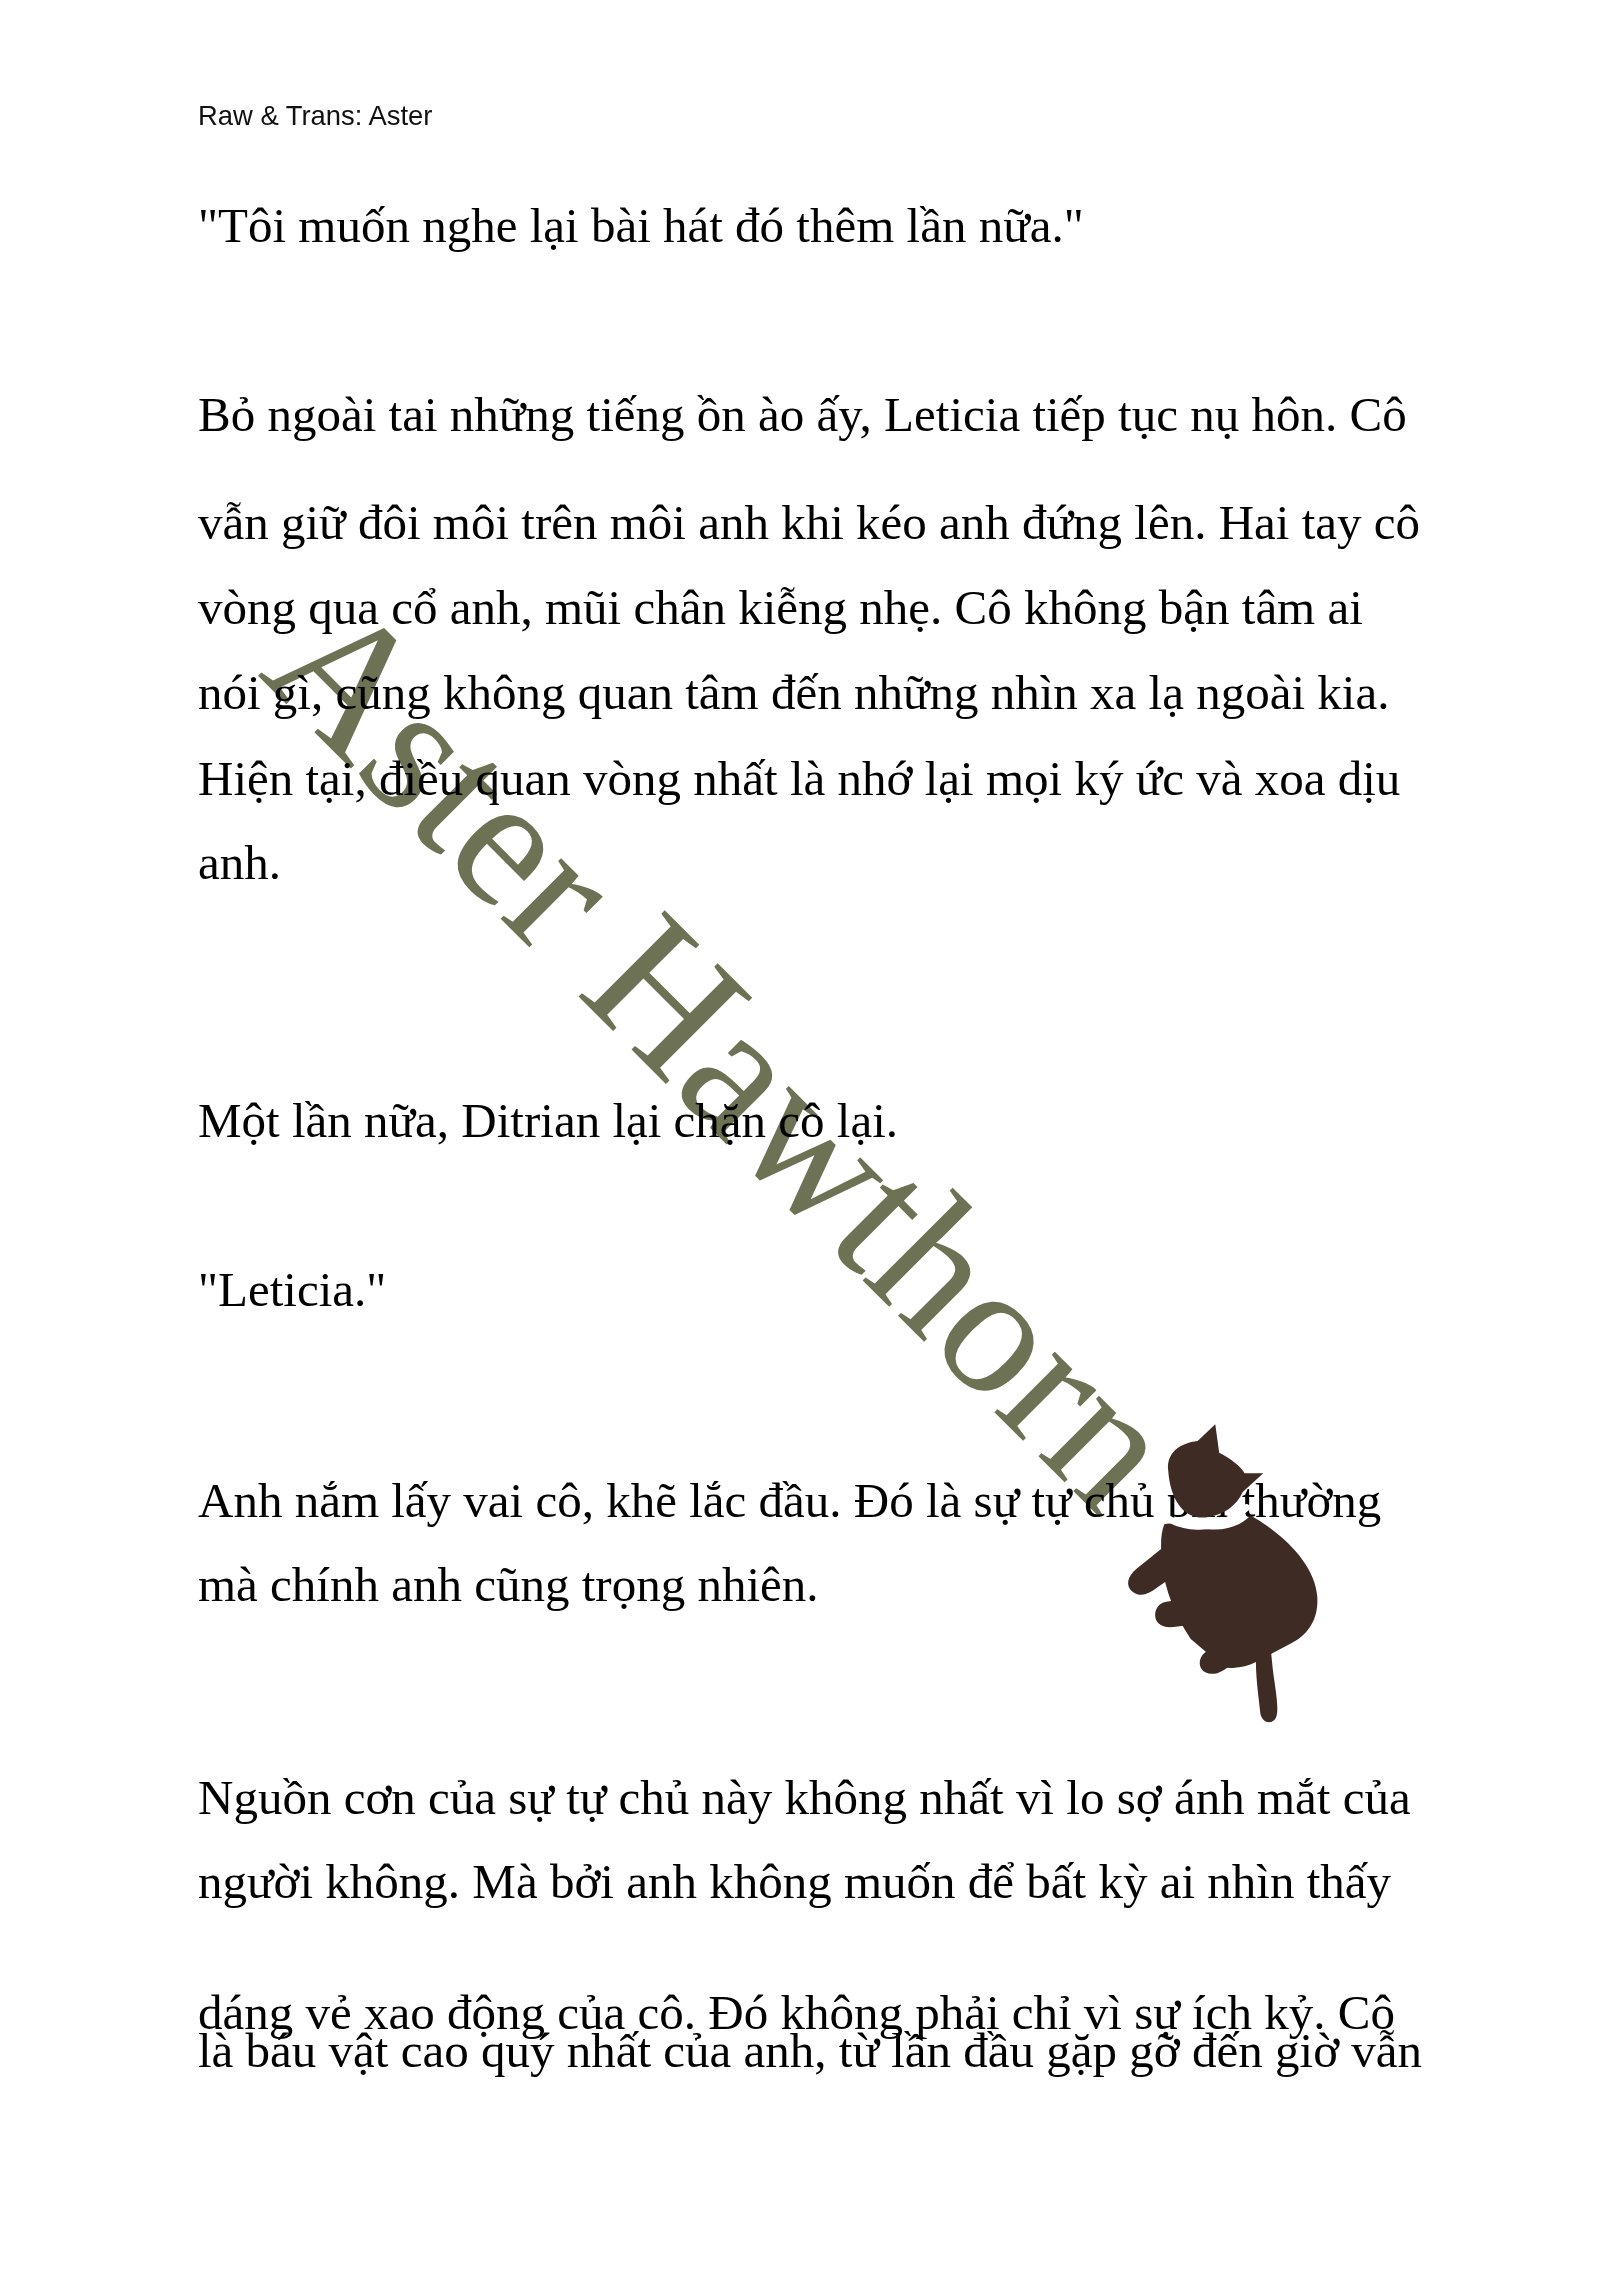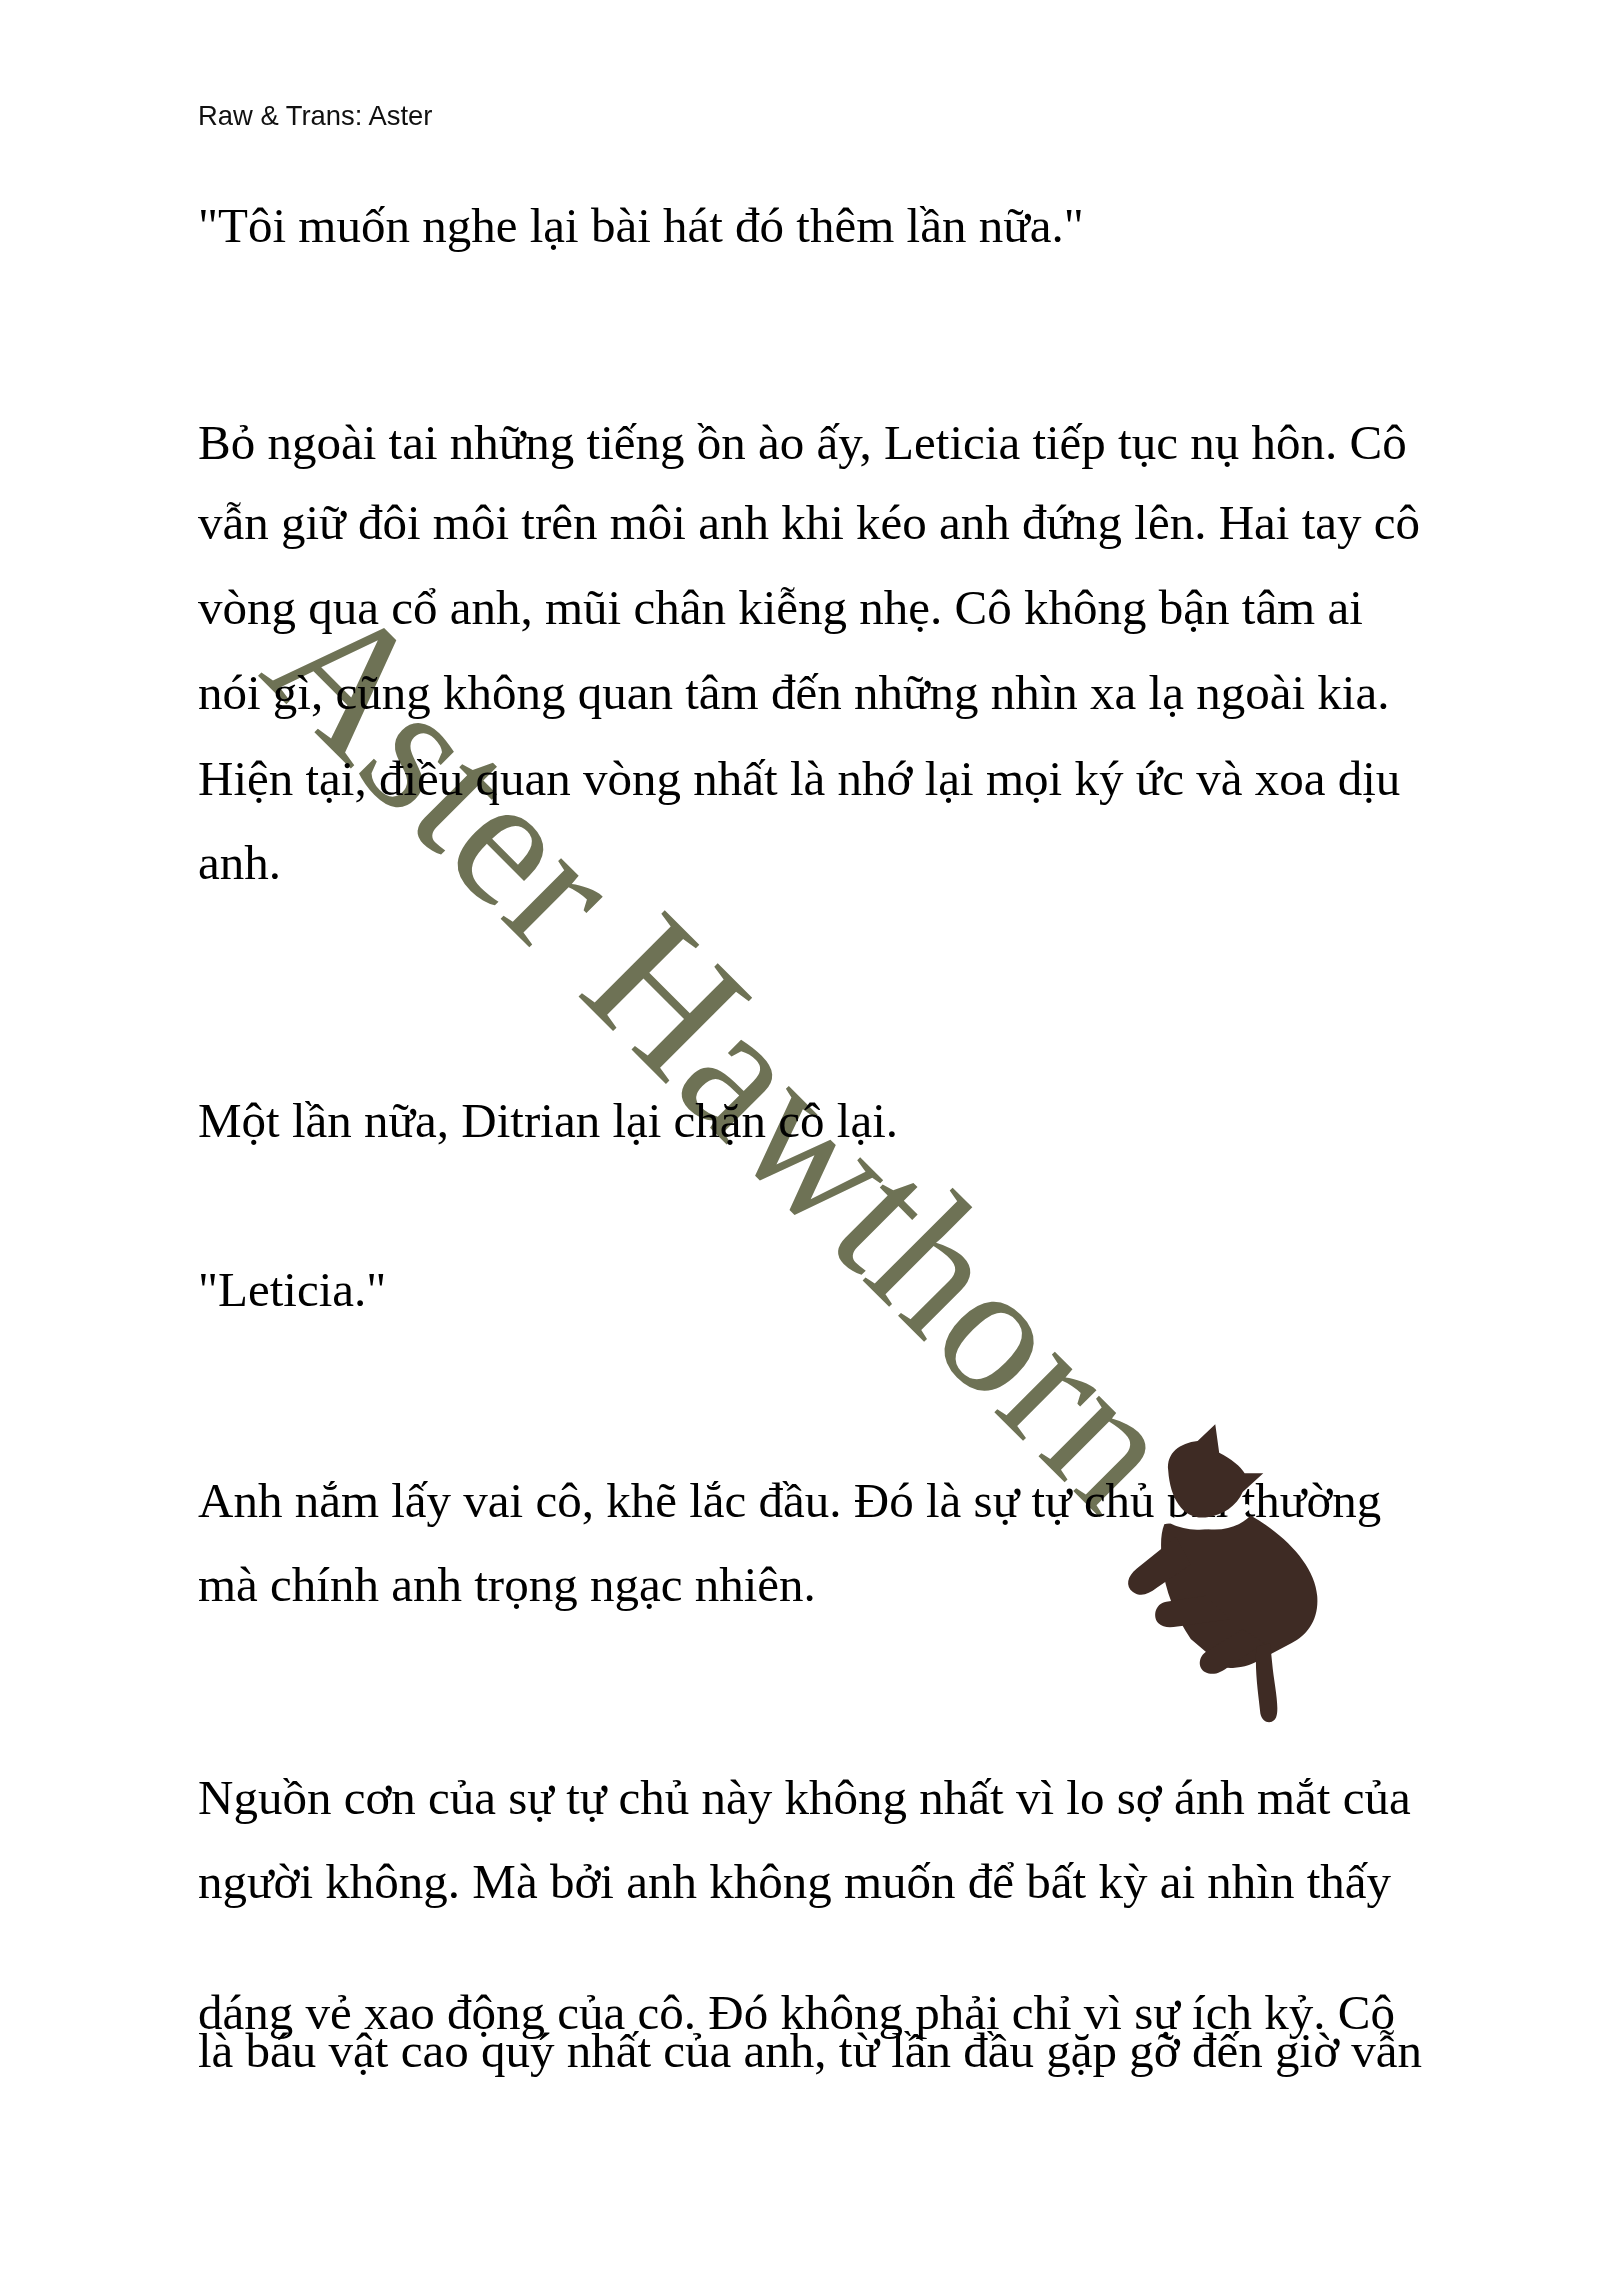--- a/index.html
+++ b/index.html
@@ -32,39 +32,39 @@
   </div>
 
   <div class="text-layer">
     <div class="header">Raw &amp; Trans: Aster</div>
 
     <div>
       <div class="line" style="top:201px">"Tôi muốn nghe lại bài hát đó thêm lần nữa."</div>
     </div>
 
     <div>
-      <div class="line" style="top:418px">Bỏ ngoài tai những tiếng ồn ào ấy, Leticia tiếp tục nụ hôn. Cô</div>
+      <div class="line" style="top:390px">Bỏ ngoài tai những tiếng ồn ào ấy, Leticia tiếp tục nụ hôn. Cô</div>
       <div class="line" style="top:498px">vẫn giữ đôi môi trên môi anh khi kéo anh đứng lên. Hai tay cô</div>
       <div class="line" style="top:583px">vòng qua cổ anh, mũi chân kiễng nhẹ. Cô không bận tâm ai</div>
       <div class="line" style="top:668px">nói gì, cũng không quan tâm đến những nhìn xa lạ ngoài kia.</div>
       <div class="line" style="top:754px">Hiện tại, điều quan vòng nhất là nhớ lại mọi ký ức và xoa dịu</div>
       <div class="line" style="top:838px">anh.</div>
     </div>
 
     <div>
       <div class="line" style="top:1096px">Một lần nữa, Ditrian lại chặn cô lại.</div>
     </div>
 
     <div>
       <div class="line" style="top:1265px">"Leticia."</div>
     </div>
 
     <div>
       <div class="line" style="top:1476px">Anh nắm lấy vai cô, khẽ lắc đầu. Đó là sự tự chủ phi thường</div>
-      <div class="line" style="top:1560px">mà chính anh trọng ngạc nhiên.</div>
+      <div class="line" style="top:1560px">mà chính anh cũng trọng nhiên.</div>
     </div>
 
     <div>
       <div class="line" style="top:1773px">Nguồn cơn của sự tự chủ này không nhất vì lo sợ ánh mắt của</div>
       <div class="line" style="top:1857px">người không. Mà bởi anh không muốn để bất kỳ ai nhìn thấy</div>
       <div class="line" style="top:1988px">dáng vẻ xao động của cô. Đó không phải chỉ vì sự ích kỷ. Cô</div>
       <div class="line" style="top:2026px">là báu vật cao quý nhất của anh, từ lần đầu gặp gỡ đến giờ vẫn</div>
     </div>
   </div>
 

